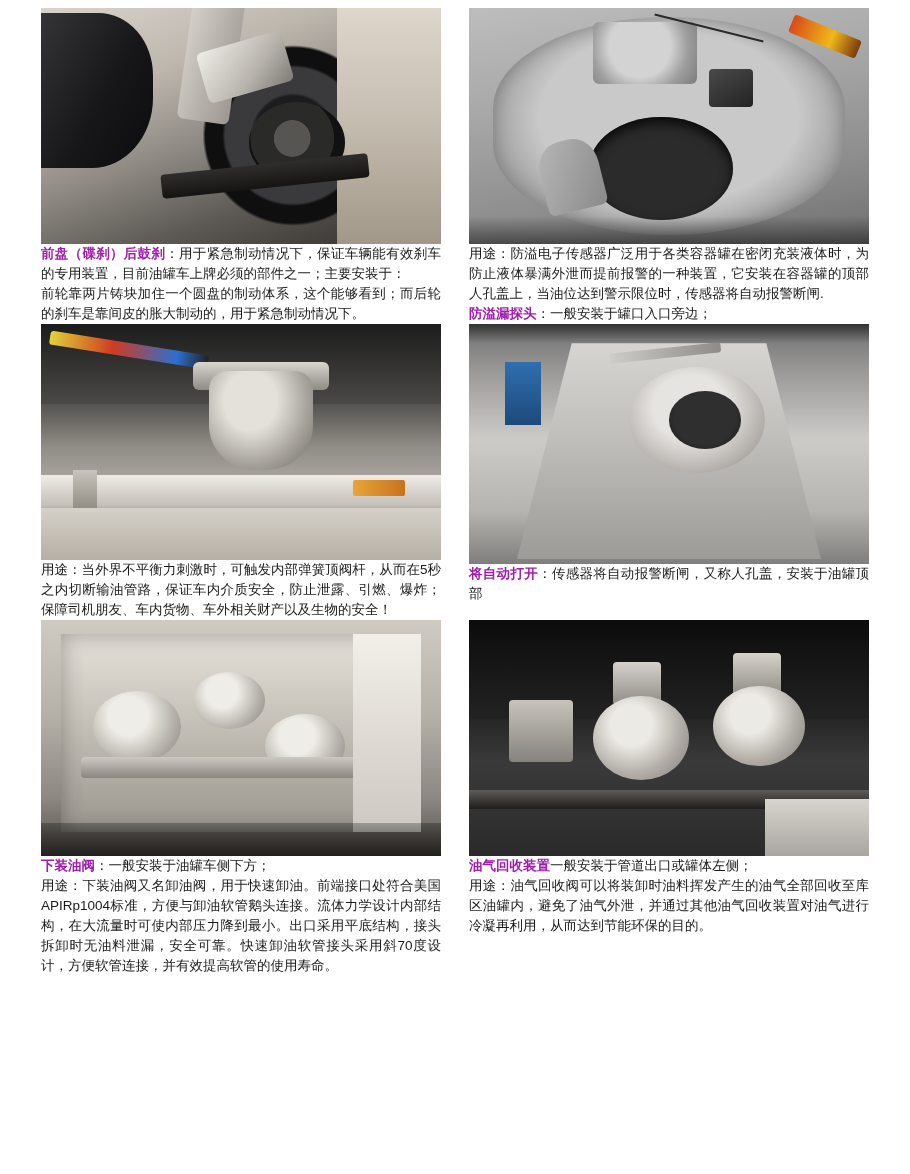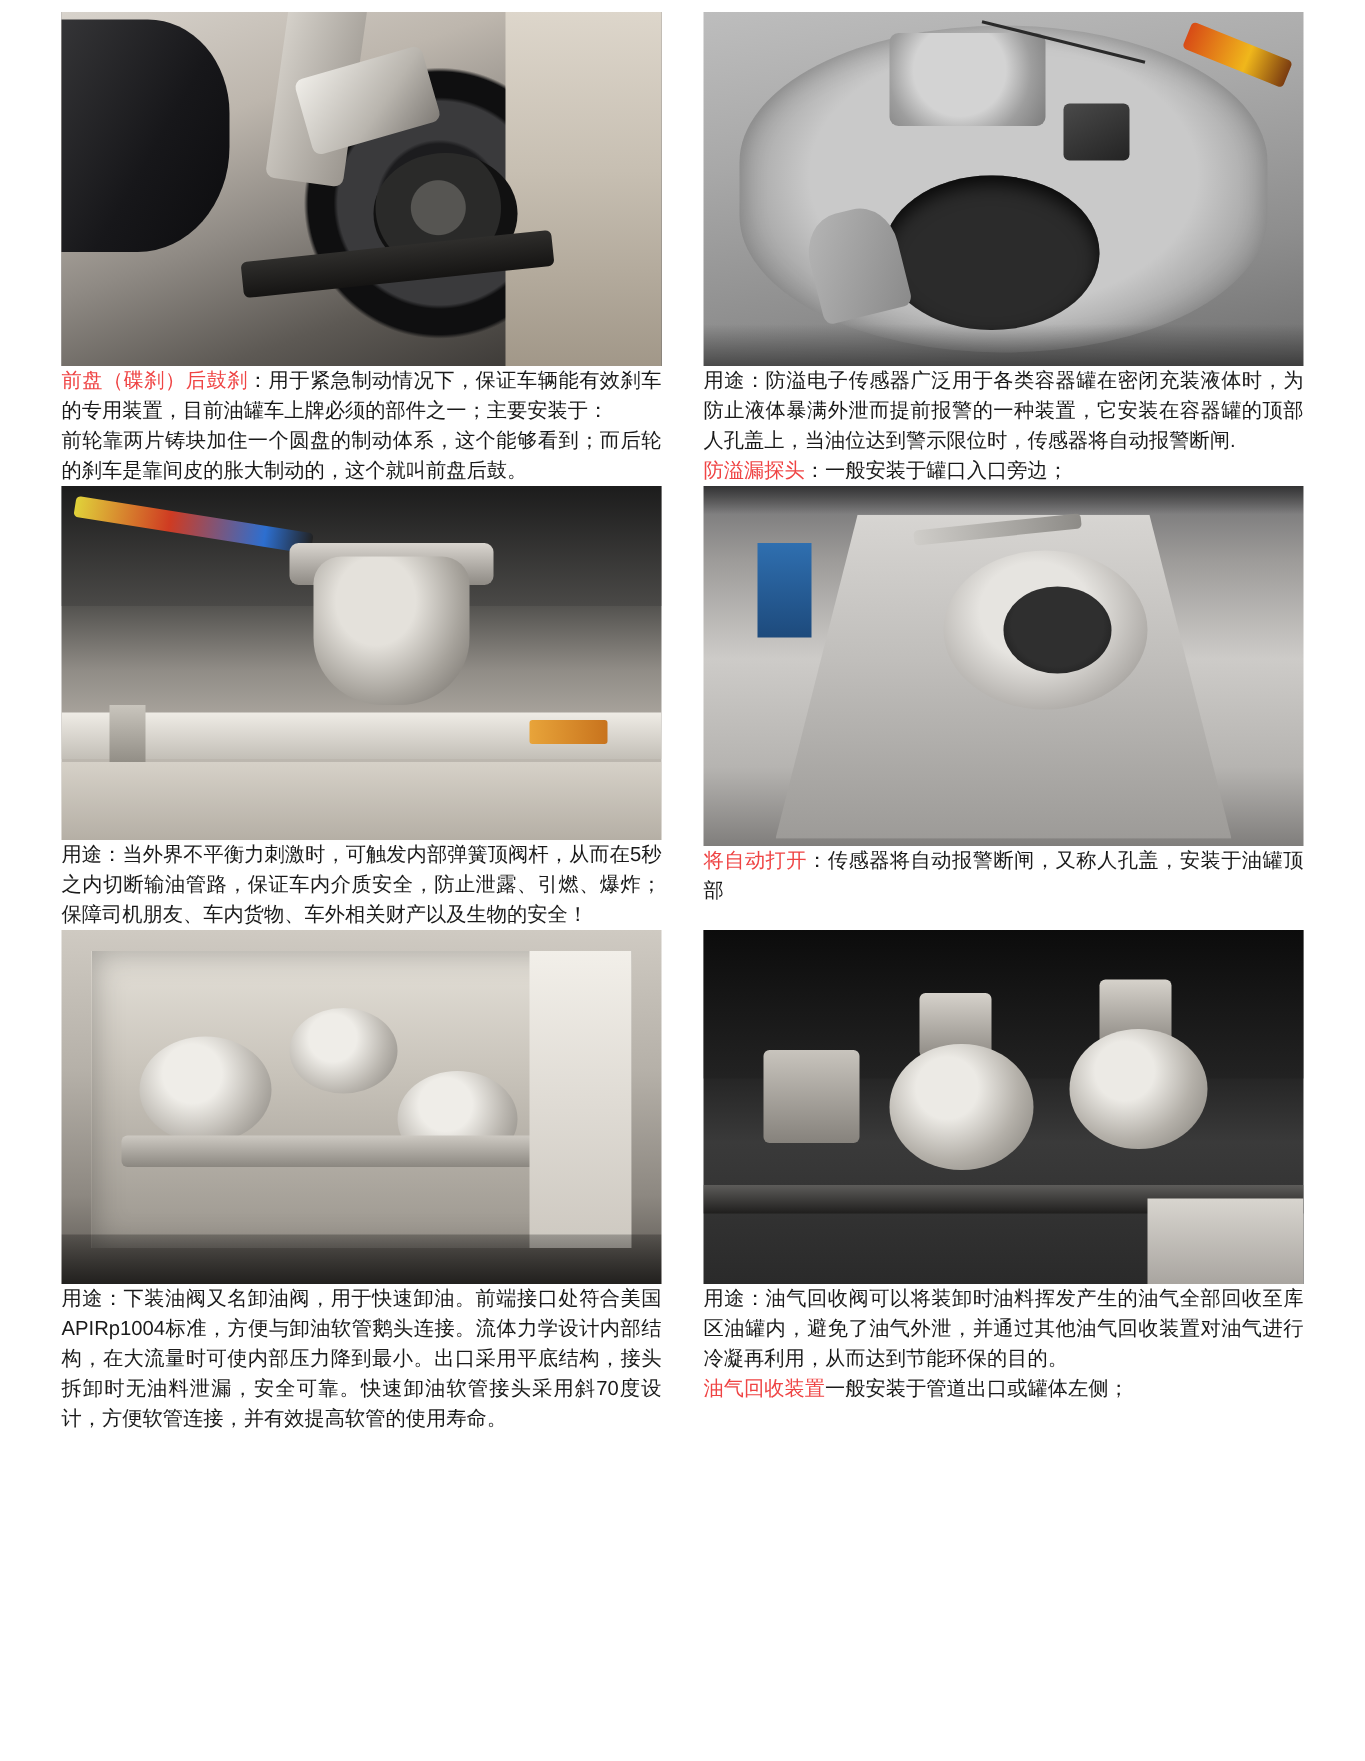--- a/index.html
+++ b/index.html
@@ -44,22 +44,22 @@
   }
   .caption {
     font-size: 13.5px;
     line-height: 20px;
     margin-top: 6px;
     margin-bottom: 4px;
     text-align: justify;
     word-break: break-all;
   }
   .term {
-    color: #ef4444;
-    font-weight: normal;
+    color: #a21caf;
+    font-weight: bold;
   }
   .lead {
     font-weight: normal;
   }
   .blk {
     margin: 0;
   }
   
   .ph-inner { position: absolute; inset: 0; }
 
@@ -302,21 +302,21 @@
         <div class="ph-inner">
           <div class="wall"></div>
           <div class="wheel"></div>
           <div class="strut"></div>
           <div class="caliper"></div>
           <div class="hub"></div>
           <div class="arm"></div>
         </div>
       </div>
       <p class="caption blk"><span class="term">前盘（碟刹）后鼓刹</span><span class="lead">：用于紧急制动情况下，保证车辆能有效刹车的专用装置，目前油罐车上牌必须的部件之一；主要安装于：</span></p>
-      <p class="caption blk"><span>前轮靠两片铸块加住一个圆盘的制动体系，这个能够看到；而后轮的刹车是靠间皮的胀大制动的，这个就叫前盘后鼓。</span></p>
+      <p class="caption blk"><span>前轮靠两片铸块加住一个圆盘的制动体系，这个能够看到；而后轮的刹车是靠间皮的胀大制动的，用于紧急制动情况下。</span></p>
     </div>
 
     <div class="cell">
       <div class="photo p2">
         <div class="ph-inner">
           <div class="plate"></div>
           <div class="hole"></div>
           <div class="flange"></div>
           <div class="wire"></div>
           <div class="probe"></div>
@@ -364,34 +364,35 @@
         <div class="ph-inner">
           <div class="cab"></div>
           <div class="v1"></div>
           <div class="v2"></div>
           <div class="v3"></div>
           <div class="pipe"></div>
           <div class="panel"></div>
           <div class="dark"></div>
         </div>
       </div>
+      <p class="caption blk"><span class="term">下装油阀</span><span class="lead">：一般安装于油罐车侧下方；</span></p>
       <p class="caption blk"><span>用途：下装油阀又名卸油阀，用于快速卸油。前端接口处符合美国APIRp1004标准，方便与卸油软管鹅头连接。流体力学设计内部结构，在大流量时可使内部压力降到最小。出口采用平底结构，接头拆卸时无油料泄漏，安全可靠。快速卸油软管接头采用斜70度设计，方便软管连接，并有效提高软管的使用寿命。</span></p>
     </div>
 
     <div class="cell">
       <div class="photo p6">
         <div class="ph-inner">
           <div class="panelwall"></div>
           <div class="box"></div>
           <div class="neck1"></div>
           <div class="neck2"></div>
           <div class="u1"></div>
           <div class="u2"></div>
           <div class="rail"></div>
           <div class="white"></div>
         </div>
       </div>
+      <p class="caption blk"><span class="term">油气回收装置</span><span class="lead">一般安装于管道出口或罐体左侧；</span></p>
       <p class="caption blk"><span>用途：油气回收阀可以将装卸时油料挥发产生的油气全部回收至库区油罐内，避免了油气外泄，并通过其他油气回收装置对油气进行冷凝再利用，从而达到节能环保的目的。</span></p>
-      <p class="caption blk"><span class="term">油气回收装置</span><span class="lead">一般安装于管道出口或罐体左侧；</span></p>
     </div>
 
   </div>
 </div>
 
 </body></html>

